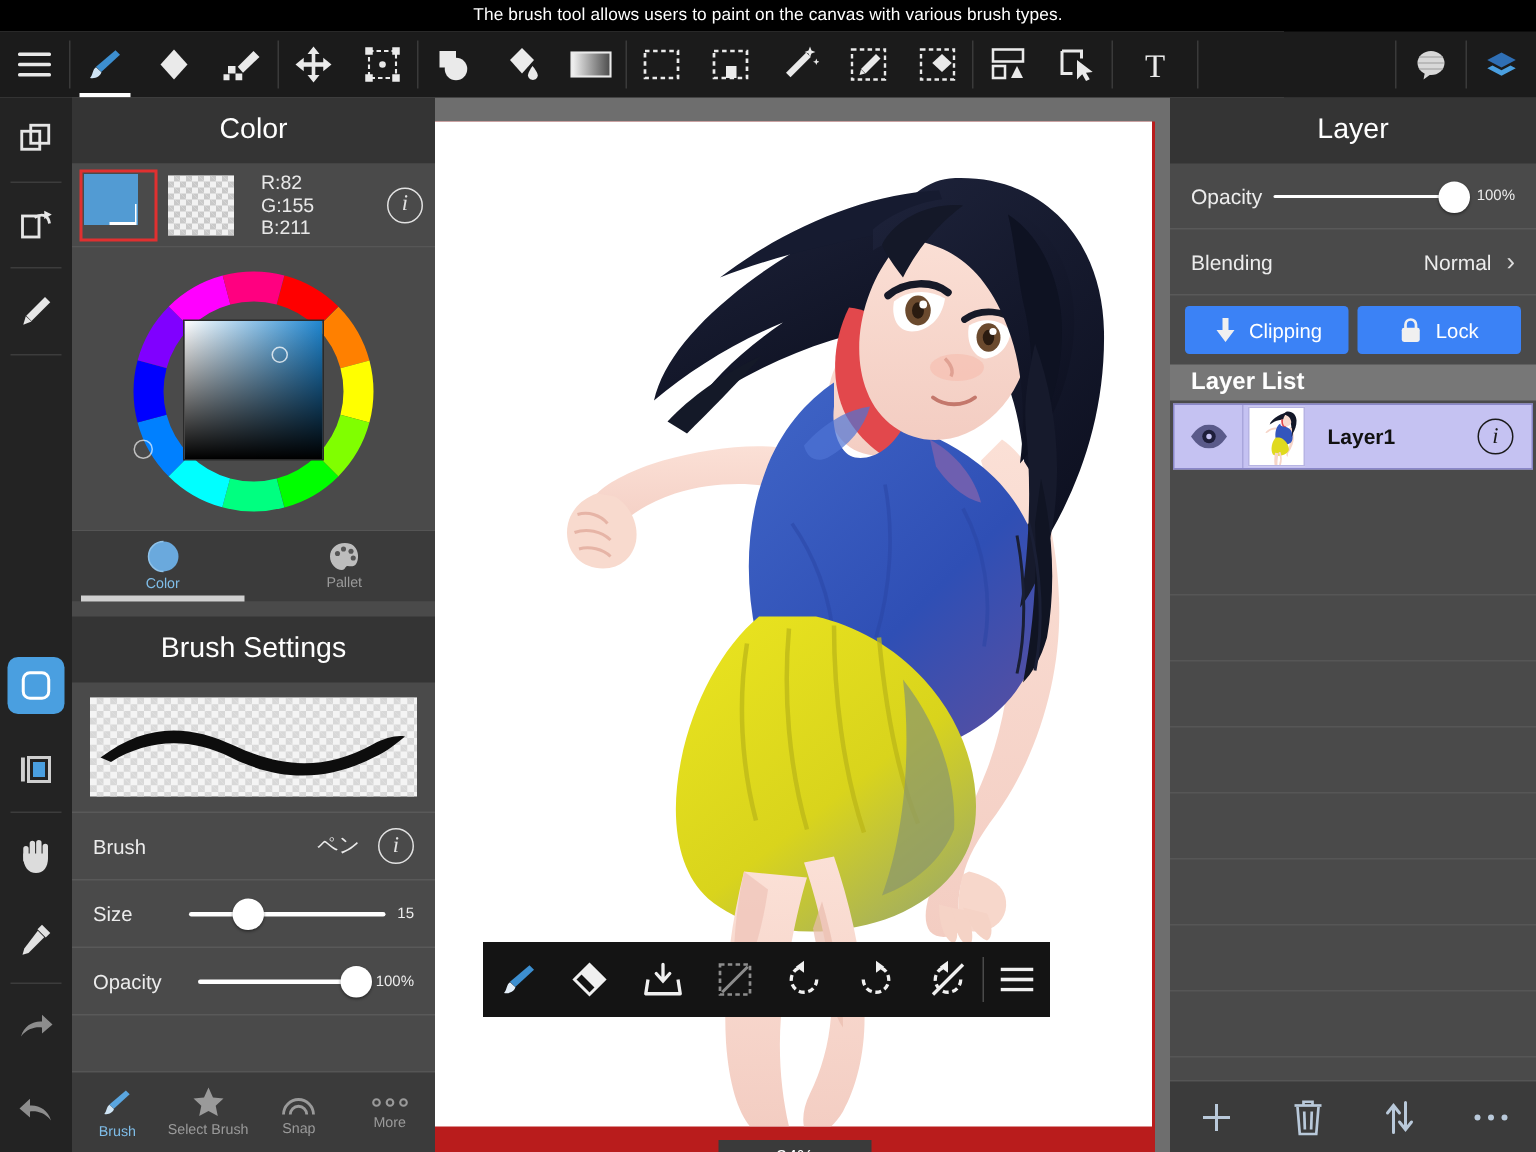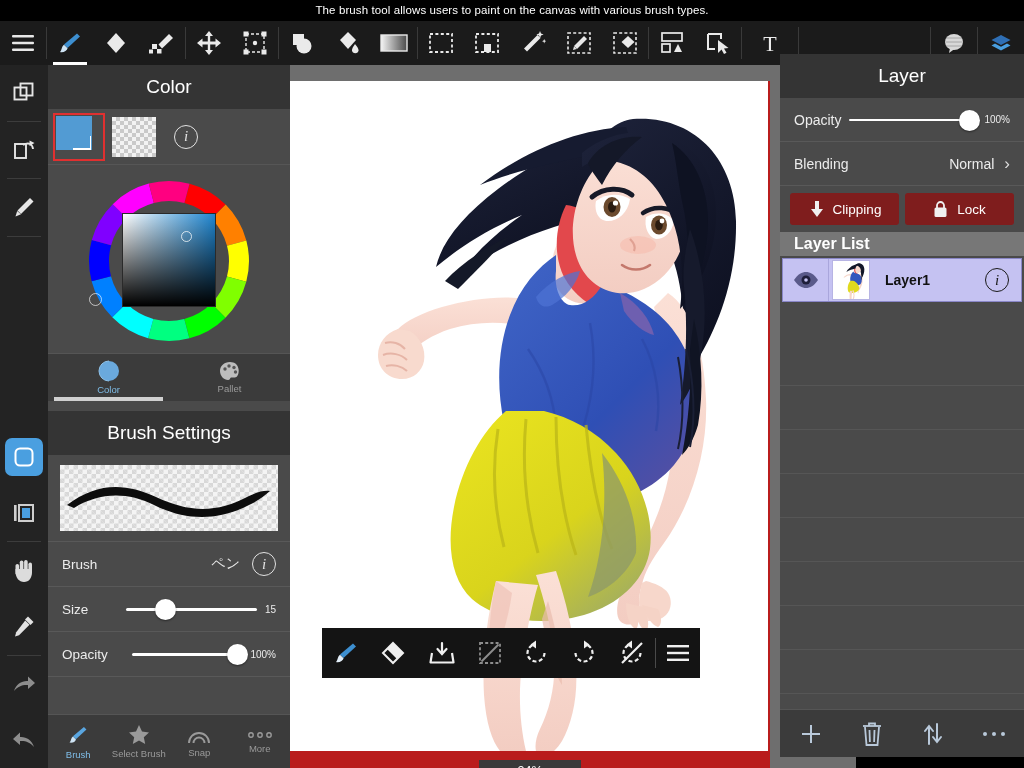--- a/index.html
+++ b/index.html
@@ -180,41 +180,41 @@
   
   .float-bar {
     position: absolute; left: 322px; top: 628px; width: 378px; height: 50px;
     background: #141414; display: flex; align-items: center;
   }
   .fb-btn { flex: 1 1 auto; height: 50px; display: flex; align-items: center; justify-content: center; }
   .fb-sep { width: 1px; height: 30px; background: #4a4a4a; }
 
   
   .right-panel {
-    position: absolute; left: 780px; top: 54px; width: 244px; height: 703px;
+    position: absolute; left: 780px; top: 65px; width: 244px; height: 703px;
     background: #4a4a4a;
   }
   .rp-row {
     display: flex; align-items: center; padding: 0 14px; height: 44px;
     color: #ececec; font-size: 14px; border-bottom: 1px solid #595959;
   }
   .rp-label { flex: 0 0 auto; }
   .chev { color: #ddd; font-size: 17px; margin-left: 10px; }
   .toggle {
     width: 52px; height: 28px; border-radius: 14px;
     border: 1.8px solid #e8e8e8; background: transparent;
     position: relative; margin-left: auto;
   }
   .toggle-knob {
     position: absolute; left: 0px; top: 0px; width: 24px; height: 24px;
     border-radius: 50%; background: #fff;
   }
   .rp-buttons { display: flex; gap: 6px; padding: 7px 10px; }
   .rp-btn {
-    flex: 1 1 50%; height: 32px; background: #7f1d1d; border-radius: 3px;
+    flex: 1 1 50%; height: 32px; background: #3b82f6; border-radius: 3px;
     display: flex; align-items: center; justify-content: center; gap: 9px;
     color: #fff; font-size: 13.5px;
   }
   .layer-list-header {
     height: 24px; background: #777777; color: #fff; font-size: 16px;
     display: flex; align-items: center; padding-left: 14px; font-weight: bold;
   }
   .layer-row {
     height: 44px; display: flex; align-items: center;
     background: #c5c2f2; border: 1.5px solid #8a87c8;
@@ -489,20 +489,25 @@
 
     <div class="panel-title">Color</div>
 
     <div class="color-swatches">
       <div class="sw-box selected">
         <div class="sw-fg"></div>
         <div class="sw-corner"></div>
         <div class="sw-fg2"></div>
       </div>
       <div class="sw-checker"></div>
+      <div class="rgb-vals">
+        <div>R:82</div>
+        <div>G:155</div>
+        <div>B:211</div>
+      </div>
       <div class="info-circle">i</div>
     </div>
 
     <div class="wheel-area">
       <svg class="wheel" width="176" height="176" viewBox="0 0 176 176">
         <defs>
           <linearGradient id="h0" x1="0" y1="0" x2="1" y2="0">
               <stop offset="0" stop-color="#00ff00"></stop>
               <stop offset="1" stop-color="#ffff00"></stop>
             </linearGradient>

